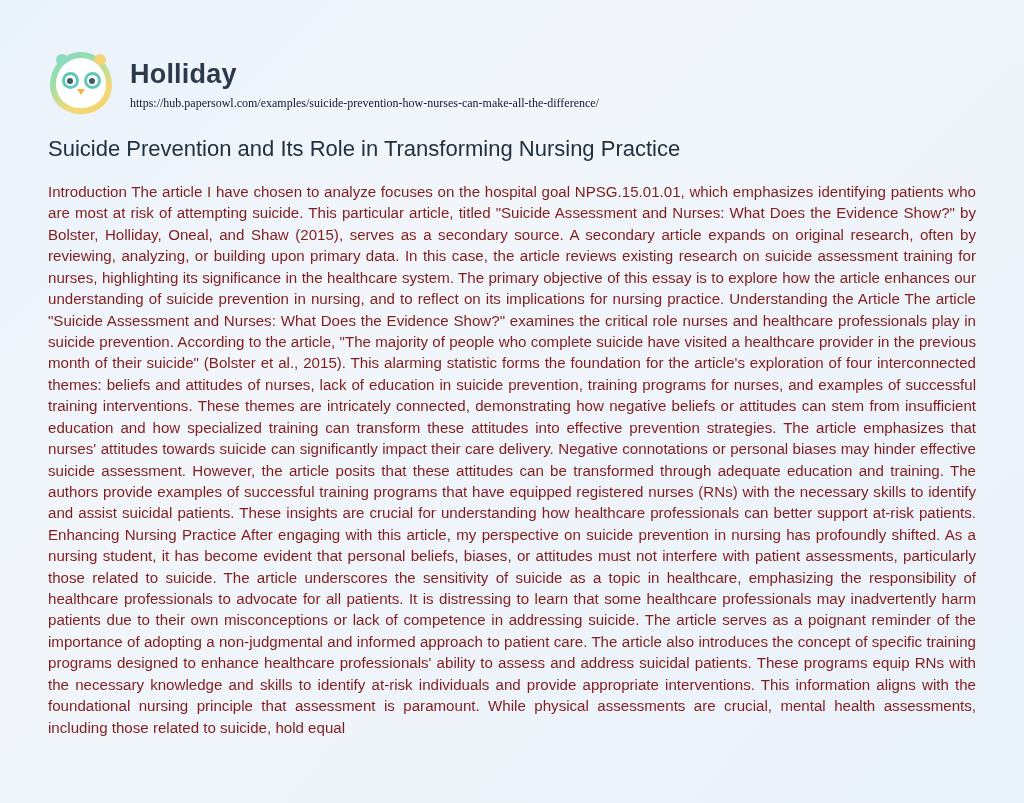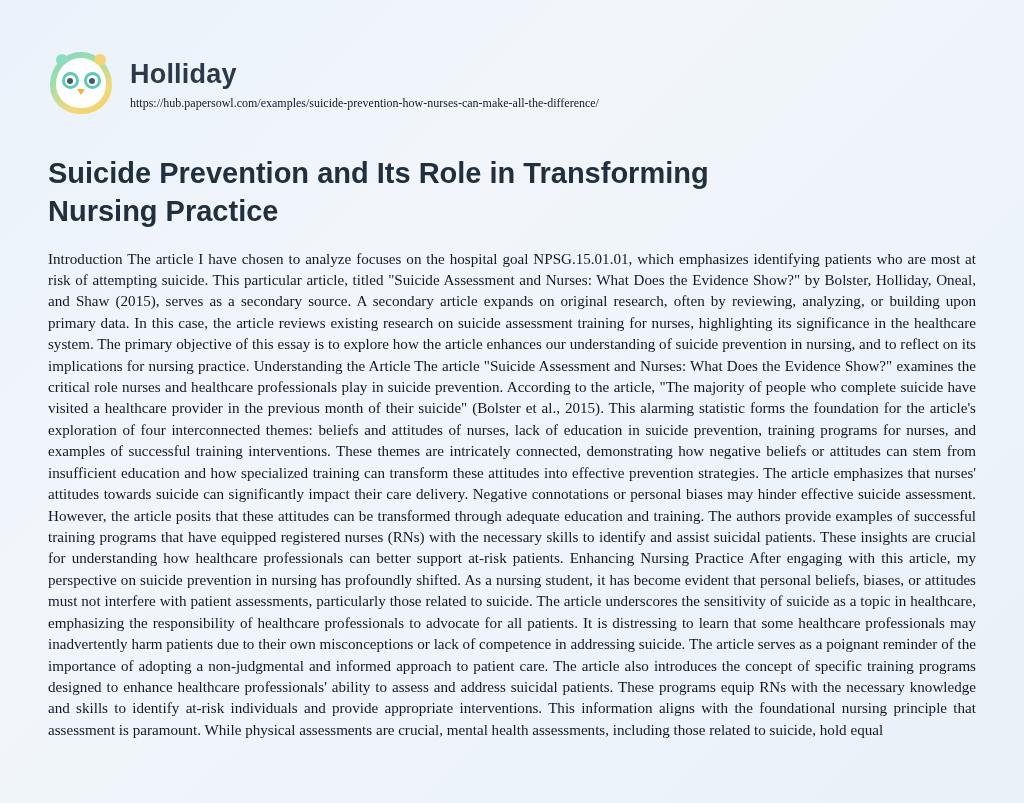--- a/index.html
+++ b/index.html
@@ -48,33 +48,33 @@
     font-family: Liberation Serif, serif;
     font-size: 12px;
     color: #0f172a;
     line-height: 1.5;
     margin-top: 4px;
     max-width: 760px;
     word-break: break-word;
   }
   .doc-title {
     font-family: "Liberation Sans", sans-serif;
-    font-weight: bold;
-    font-size: 29px;
+    font-weight: normal;
+    font-size: 22px;
     line-height: 1.32;
     color: #20303f;
-    margin: 40px 0 18px 0;
+    margin: 20px 0 18px 0;
     padding-left: 2px;
     max-width: 760px;
   }
   .doc-body {
-    font-family: Liberation Serif, serif;
+    font-family: Liberation Sans, sans-serif;
     font-size: 15.1px;
     line-height: 1.42;
-    color: #0f172a;
+    color: #7f1d1d;
     text-align: justify;
     padding-left: 2px;
     padding-right: 2px;
     max-width: 934px;
     hyphens: none;
   }
   
   .owl-outer {
     position: absolute;
     inset: 0;

